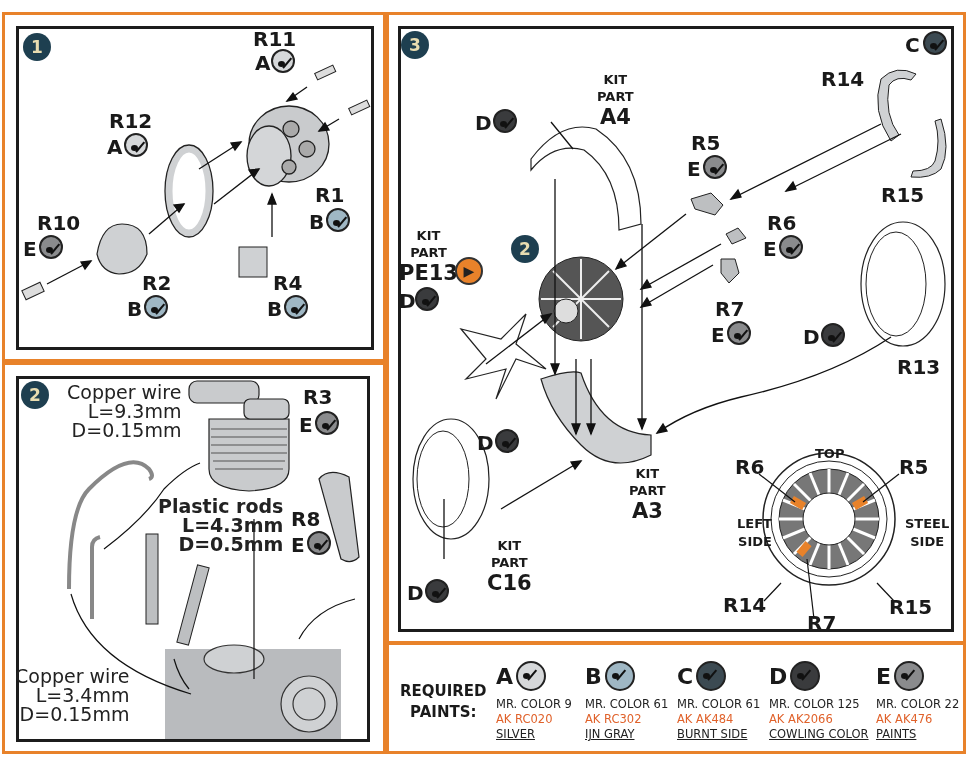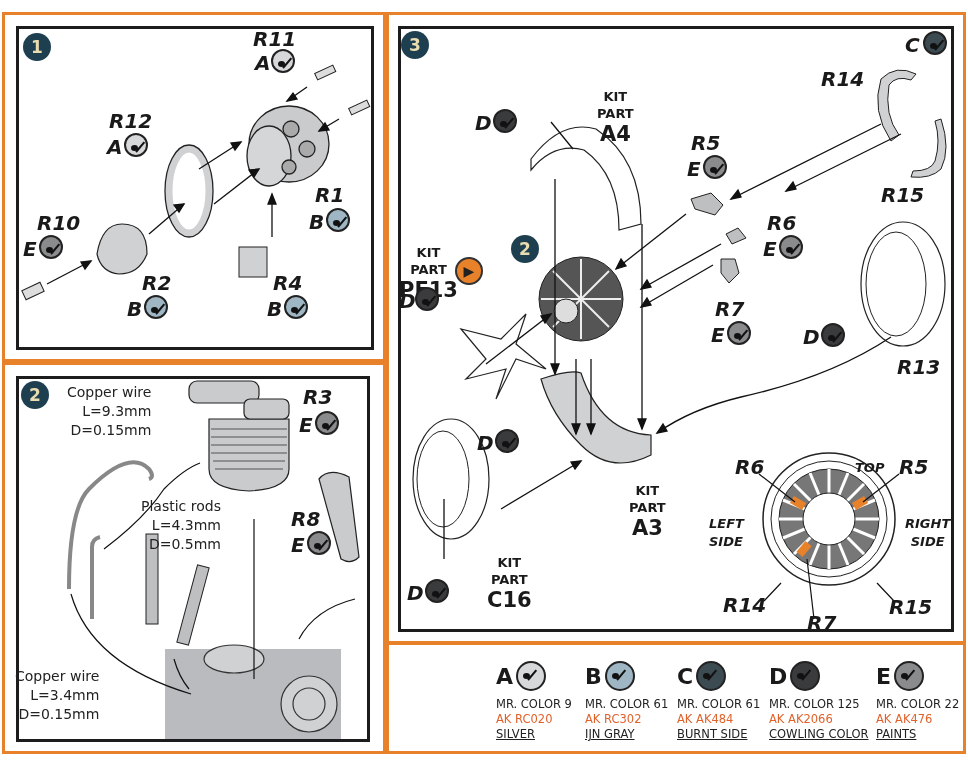--- a/index.html
+++ b/index.html
@@ -1,25 +1,25 @@
 <!DOCTYPE html>
 <html><head>
 <meta charset="utf-8">
 <style>
   html,body{margin:0;padding:0;background:#fff;}
   body{width:968px;height:761px;position:relative;overflow:hidden;font-family:"DejaVu Sans",sans-serif;color:#1a1a1a;}
   .obox{position:absolute;border:3px solid #E8822A;box-sizing:border-box;}
   .ibox{position:absolute;border:3px solid #1c1c1c;box-sizing:border-box;background:#fff;}
   .badge{position:absolute;width:28px;height:28px;border-radius:50%;background:#1e3f50;color:#e8dcb0;font-weight:bold;font-size:17px;display:flex;align-items:center;justify-content:center;}
-  .lbl{position:absolute;font-weight:bold;font-size:20px;line-height:20px;color:#1a1a1a;white-space:nowrap;font-style:italic;}
+  .lbl{position:absolute;font-weight:bold;font-size:20px;line-height:20px;color:#1a1a1a;white-space:nowrap;}
   .lbl.sm{font-size:13px;line-height:14px;}
-  .kit{position:absolute;text-align:center;font-weight:bold;line-height:17px;margin-top:17px;}
+  .kit{position:absolute;text-align:center;font-weight:bold;line-height:17px;}
   .kit .k{font-size:13px;display:block;}
   .kit .p{font-size:21px;display:block;line-height:24px;}
-  .note{position:absolute;font-size:14px;line-height:19px;text-align:right;color:#222;white-space:nowrap;}
+  .note{position:absolute;font-size:19px;line-height:19px;text-align:right;color:#222;white-space:nowrap;}
   .paint{position:absolute;width:24px;height:24px;border-radius:50%;border:2px solid #222;box-sizing:border-box;}
   .paint::after{content:"";position:absolute;left:5px;top:10px;width:7px;height:6px;border-radius:50%;background:#111;}
   .paint::before{content:"";position:absolute;left:9px;top:4px;width:2px;height:13px;background:#111;transform:rotate(40deg);transform-origin:bottom;}
   .callout{position:absolute;display:flex;align-items:center;gap:2px;}
   svg.diag{position:absolute;left:0;top:0;}
   .legend{position:absolute;left:388px;top:645px;width:577px;height:106px;}
   .req{position:absolute;left:12px;top:36px;font-weight:bold;font-size:15px;line-height:21px;text-align:center;}
   .pcol{position:absolute;top:14px;font-size:11.5px;line-height:15px;}
   .pcol .hd{display:flex;align-items:center;gap:3px;height:34px;margin-bottom:4px;}
   .pcol .hd .l{font-weight:bold;font-size:22px;}
@@ -144,21 +144,21 @@
       <path d="M155 280 q5 18 15 30"></path>
       <path d="M235 140 v160"></path>
       <path d="M336 280 q-40 10 -56 40" transform="translate(0,-60)"></path>
     </g>
   </svg>
   <div class="note" style="left:48px;top:4px;">
     <div>Copper wire</div>
     <div>L=9.3mm</div>
     <div>D=0.15mm</div>
   </div>
-  <div class="note" style="left:122px;top:118px;">
+  <div class="note" style="left:139px;top:118px;font-weight:bold;">
     <div>Plastic rods</div>
     <div>L=4.3mm</div>
     <div>D=0.5mm</div>
   </div>
   <div class="note" style="left:-4px;top:288px;">
     <div>Copper wire</div>
     <div>L=3.4mm</div>
     <div>D=0.15mm</div>
   </div>
   <span class="lbl" style="left:284px;top:8px;">R3</span>
@@ -304,37 +304,41 @@
   <span class="paint" style="left:522px;top:2px;background:#3c4a52;"></span>
   <span class="lbl" style="left:74px;top:84px;">D</span>
   <span class="paint" style="left:92px;top:80px;background:#3a3b3d;"></span>
   <span class="lbl" style="left:-2px;top:262px;">D</span>
   <span class="paint" style="left:14px;top:258px;background:#3a3b3d;"></span>
   <span class="lbl" style="left:76px;top:404px;">D</span>
   <span class="paint" style="left:94px;top:400px;background:#3a3b3d;"></span>
   <span class="lbl" style="left:6px;top:554px;">D</span>
   <span class="paint" style="left:24px;top:550px;background:#3a3b3d;"></span>
 
-  <span class="lbl sm" style="left:414px;top:432px;margin-left:40px;">TOP</span>
-  <div class="lbl sm" style="left:308px;top:486px;text-align:left;line-height:18px;">
+  <span class="lbl sm" style="left:414px;top:418px;">TOP</span>
+  <div class="lbl sm" style="left:336px;top:486px;text-align:right;line-height:18px;">
     <div>LEFT</div>
     <div>SIDE</div>
   </div>
   <div class="lbl sm" style="left:504px;top:486px;text-align:center;line-height:18px;">
-    <div>RIGHT</div>
+    <div>STEEL</div>
     <div>SIDE</div>
   </div>
   <span class="lbl" style="left:334px;top:428px;">R6</span>
   <span class="lbl" style="left:498px;top:428px;">R5</span>
   <span class="lbl" style="left:322px;top:566px;">R14</span>
   <span class="lbl" style="left:406px;top:584px;">R7</span>
   <span class="lbl" style="left:488px;top:568px;">R15</span>
 </div>
 
 <div class="legend">
+  <div class="req">
+    <div>REQUIRED</div>
+    <div>PAINTS:</div>
+  </div>
   <div class="pcol" style="left:108px;">
     <div class="hd">
         <span class="l">A</span>
         <span class="paint" style="background:#d6d8da;"></span>
       </div>
     <div class="mr">MR. COLOR 9</div>
     <div class="ak">AK RC020</div>
     <div class="nm">SILVER</div>
   </div>
   <div class="pcol" style="left:197px;">

